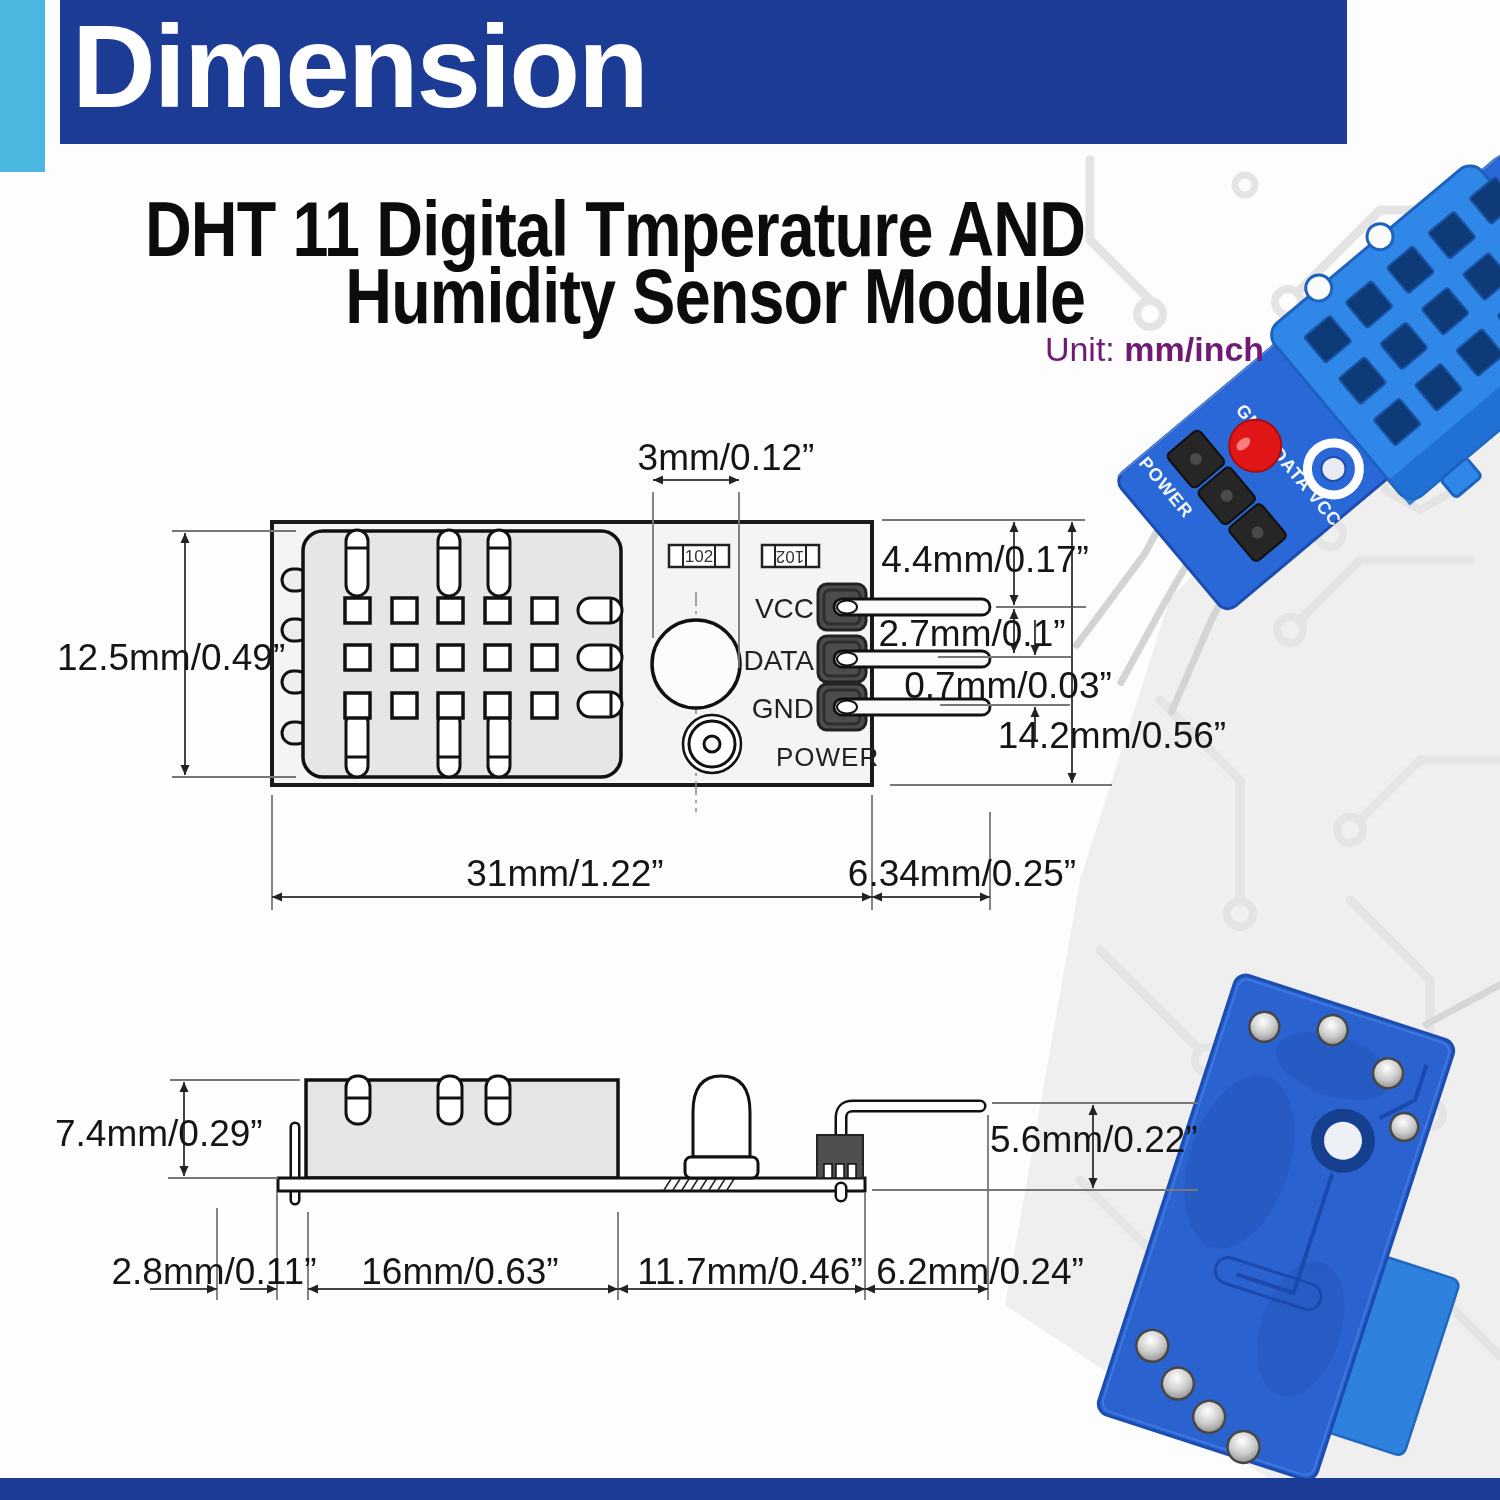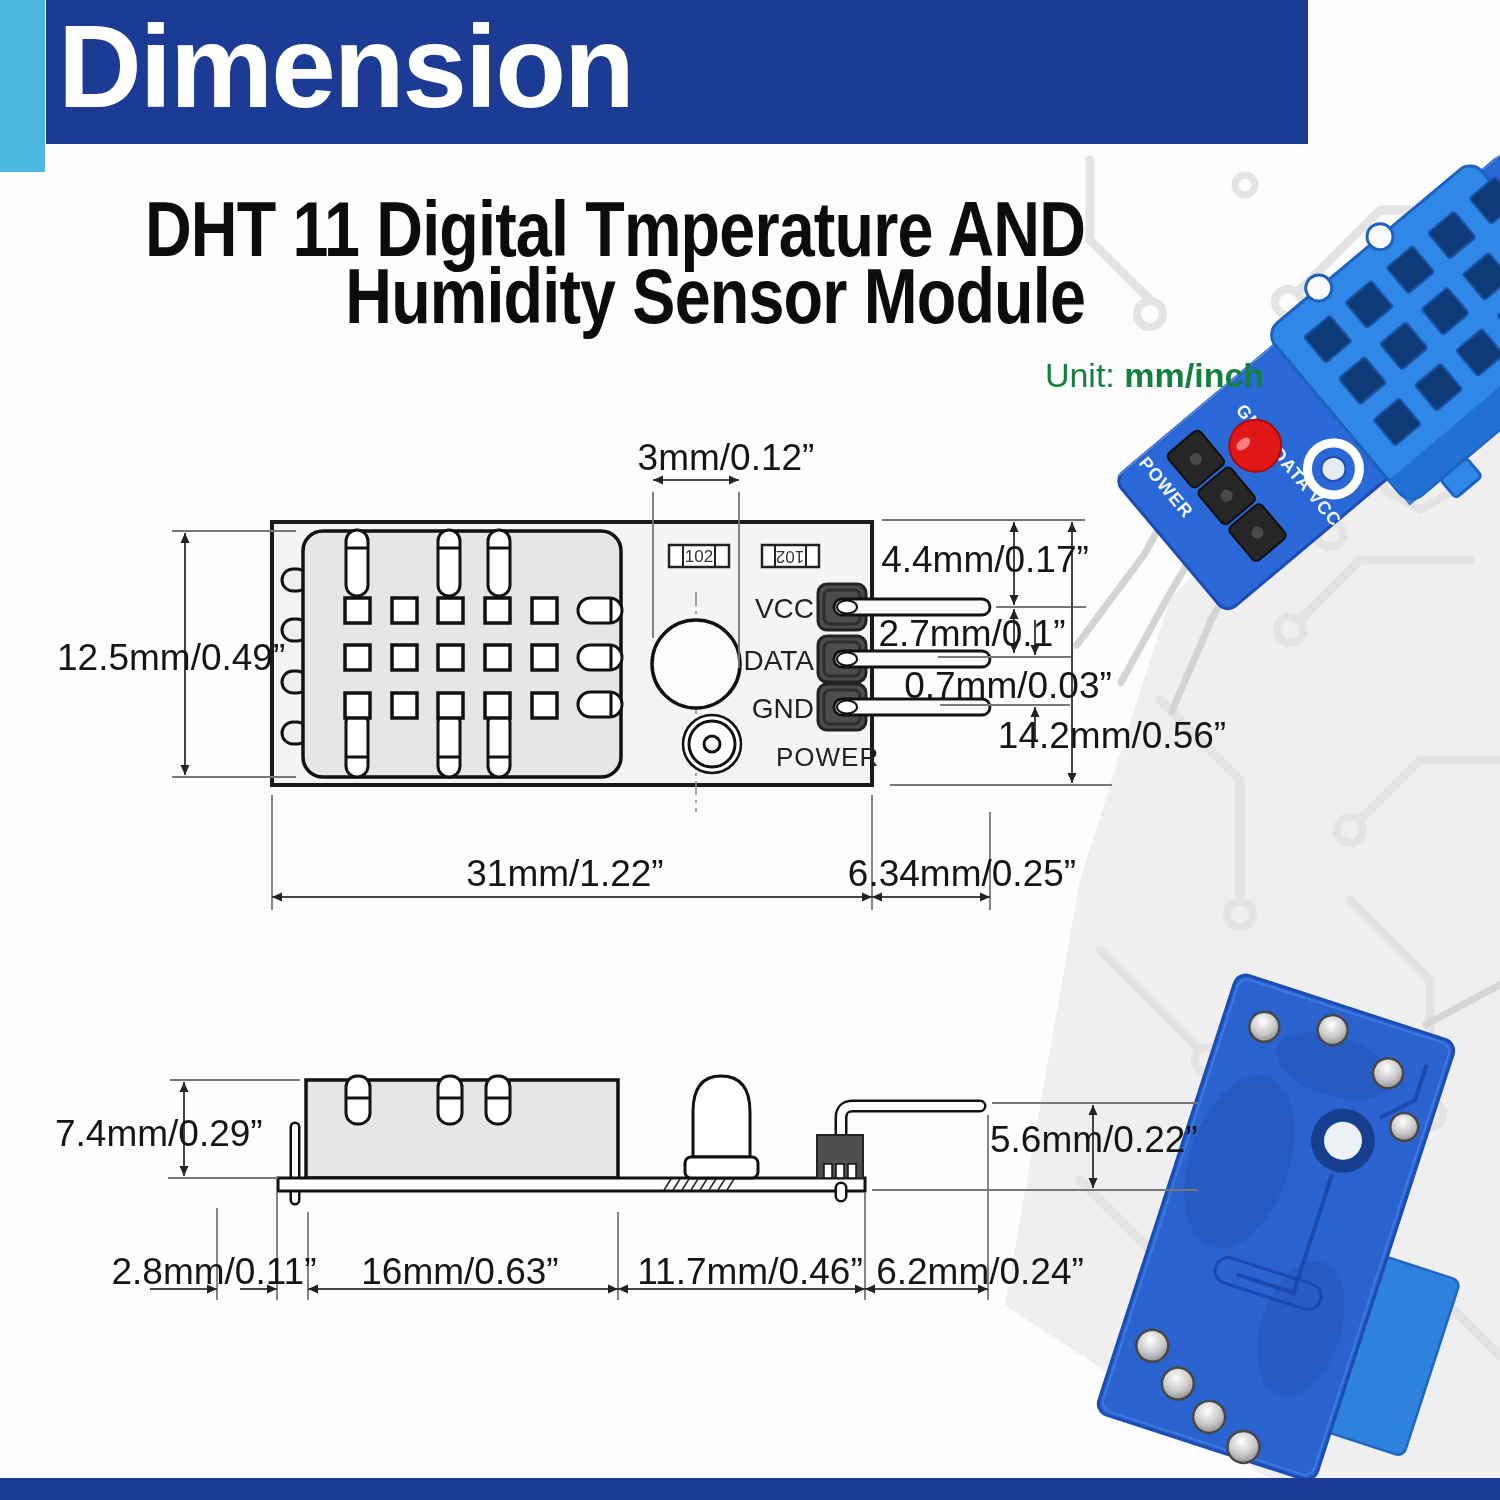--- a/index.html
+++ b/index.html
@@ -1,29 +1,29 @@
 <!DOCTYPE html>
 <html><head>
 <meta charset="utf-8">
 <style>
   html,body{margin:0;padding:0;background:#fff;}
   .stage{position:relative;width:1500px;height:1500px;background:#fdfdfd;overflow:hidden;
          font-family:"Liberation Sans", sans-serif;}
   svg.art{position:absolute;left:0;top:0;}
   
   .accent-bar{position:absolute;left:0;top:0;width:45px;height:172px;background:#4bb8e2;}
-  .banner{position:absolute;left:46px;top:0;width:1262px;height:144px;background:#1c3b94;}
+  .banner{position:absolute;left:60px;top:0;width:1262px;height:144px;background:#1c3b94;padding-left:25px;}
   .banner .t{position:absolute;left:12px;top:-8px;font-size:116px;font-weight:bold;color:#ffffff;
              letter-spacing:-2px;line-height:150px;white-space:nowrap;}
   .bottom-bar{position:absolute;left:0;top:1478px;width:1500px;height:22px;background:#1c3b94;}
   
   .titleblock{position:absolute;left:145px;top:196px;color:#0c0c0c;text-align:right;}
   .bigtitle{transform:scaleX(0.84);transform-origin:left top;white-space:nowrap;
             font-size:77px;font-weight:bold;line-height:67px;letter-spacing:-1px;}
-  .unitline{margin-top:26px;font-size:34px;color:#15803d;}
+  .unitline{font-size:34px;color:#701a75;}
   .unitline .v{font-weight:bold;}
   
   text{font-family:"Liberation Sans", sans-serif;}
   .dim{font-size:37px;fill:#151515;}
   .pinlab{font-size:28px;fill:#222;}
   .powlab{font-size:26px;fill:#222;letter-spacing:1px;}
   .rescode{font-size:17px;fill:#333;}
   .silk{font-size:18px;font-weight:bold;fill:#ffffff;letter-spacing:1px;opacity:.95;}
   .ressilk{font-size:12px;fill:#fff;}
 </style>

